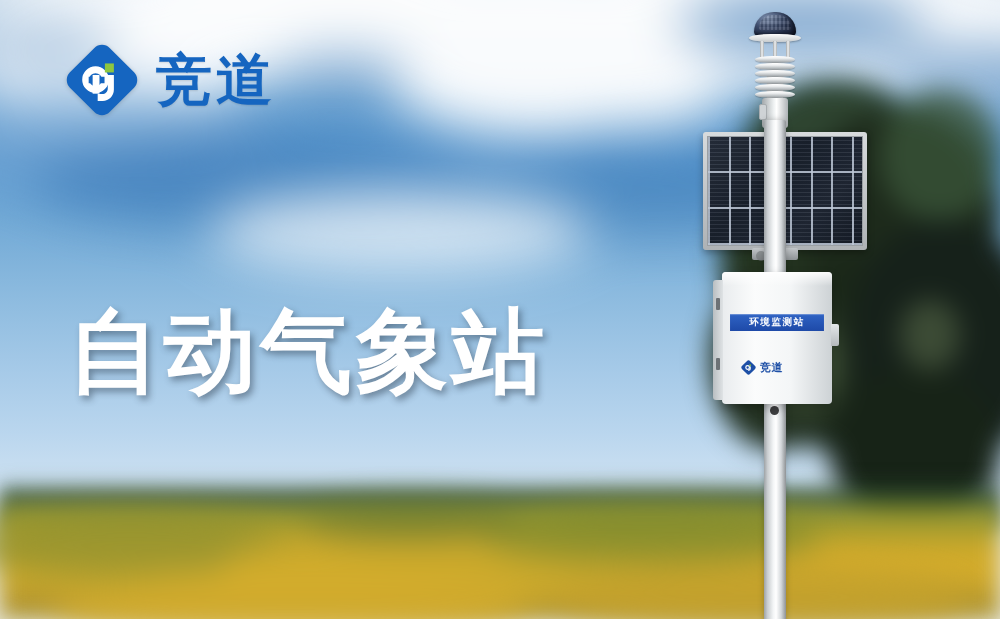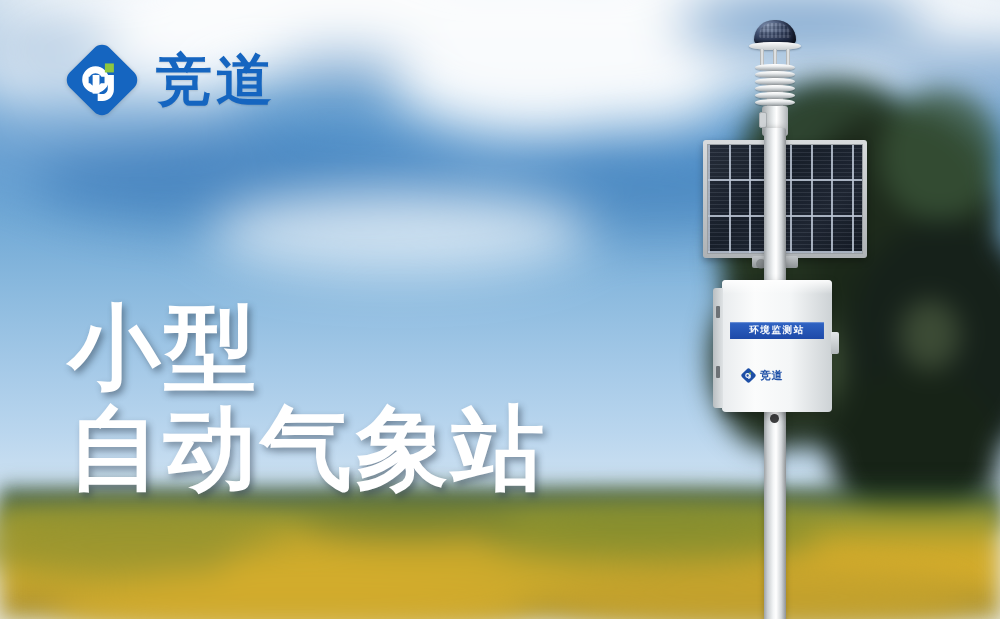--- a/index.html
+++ b/index.html
@@ -61,21 +61,21 @@
   .fb{position:absolute;border-radius:50%;}
 
   
   .tree{
     position:absolute;right:-40px;top:70px;width:330px;height:430px;
     filter:blur(13px);
   }
   .tb{position:absolute;border-radius:48%;}
 
   
-  .device{position:absolute;left:700px;top:16px;width:185px;height:595px;}
+  .device{position:absolute;left:700px;top:8px;width:185px;height:595px;}
 
   .pole{
     position:absolute;left:64px;top:112px;width:22px;height:507px;
     background:linear-gradient(to right,#9ea3a6 0%,#c9cdd0 16%,#f3f5f6 42%,#ffffff 55%,#d3d7da 78%,#8e9295 100%);
     border-radius:2px;
     box-shadow:0 0 6px rgba(0,0,0,.22);
   }
   .pole-top{
     position:absolute;left:67px;top:66px;width:16px;height:60px;
     background:linear-gradient(to right,#a8adb0,#eceff1 45%,#ffffff 58%,#b5babd);
@@ -301,17 +301,16 @@
       <path d="M41 31a18.5 18.5 0 1 0 0 37 18.5 18.5 0 0 0 0-37zm0 9.5a9 9 0 1 1 0 18 9 9 0 0 1 0-18z" fill="#ffffff"></path>
       <rect x="31.5" y="45.5" width="22" height="9" fill="#1565c0"></rect>
       <rect x="54" y="27" width="12.5" height="12.5" fill="#8dc63f"></rect>
       <path d="M54 43h12.5v20.5c0 8.6-7 15.5-15.5 15.5H44v-9.5h6.5c4.1 0 7.5-3.4 7.5-7.5V43z" fill="#ffffff"></path>
       <rect x="37" y="43" width="9.5" height="26" fill="#ffffff"></rect>
     </svg>
     <div class="brand-name">竞道</div>
   </div>
 
   <div class="headline">
-    <div class="hl l1">小型</div>
     <div class="hl l2">自动气象站</div>
   </div>
 
 </div>
 
 </body></html>

